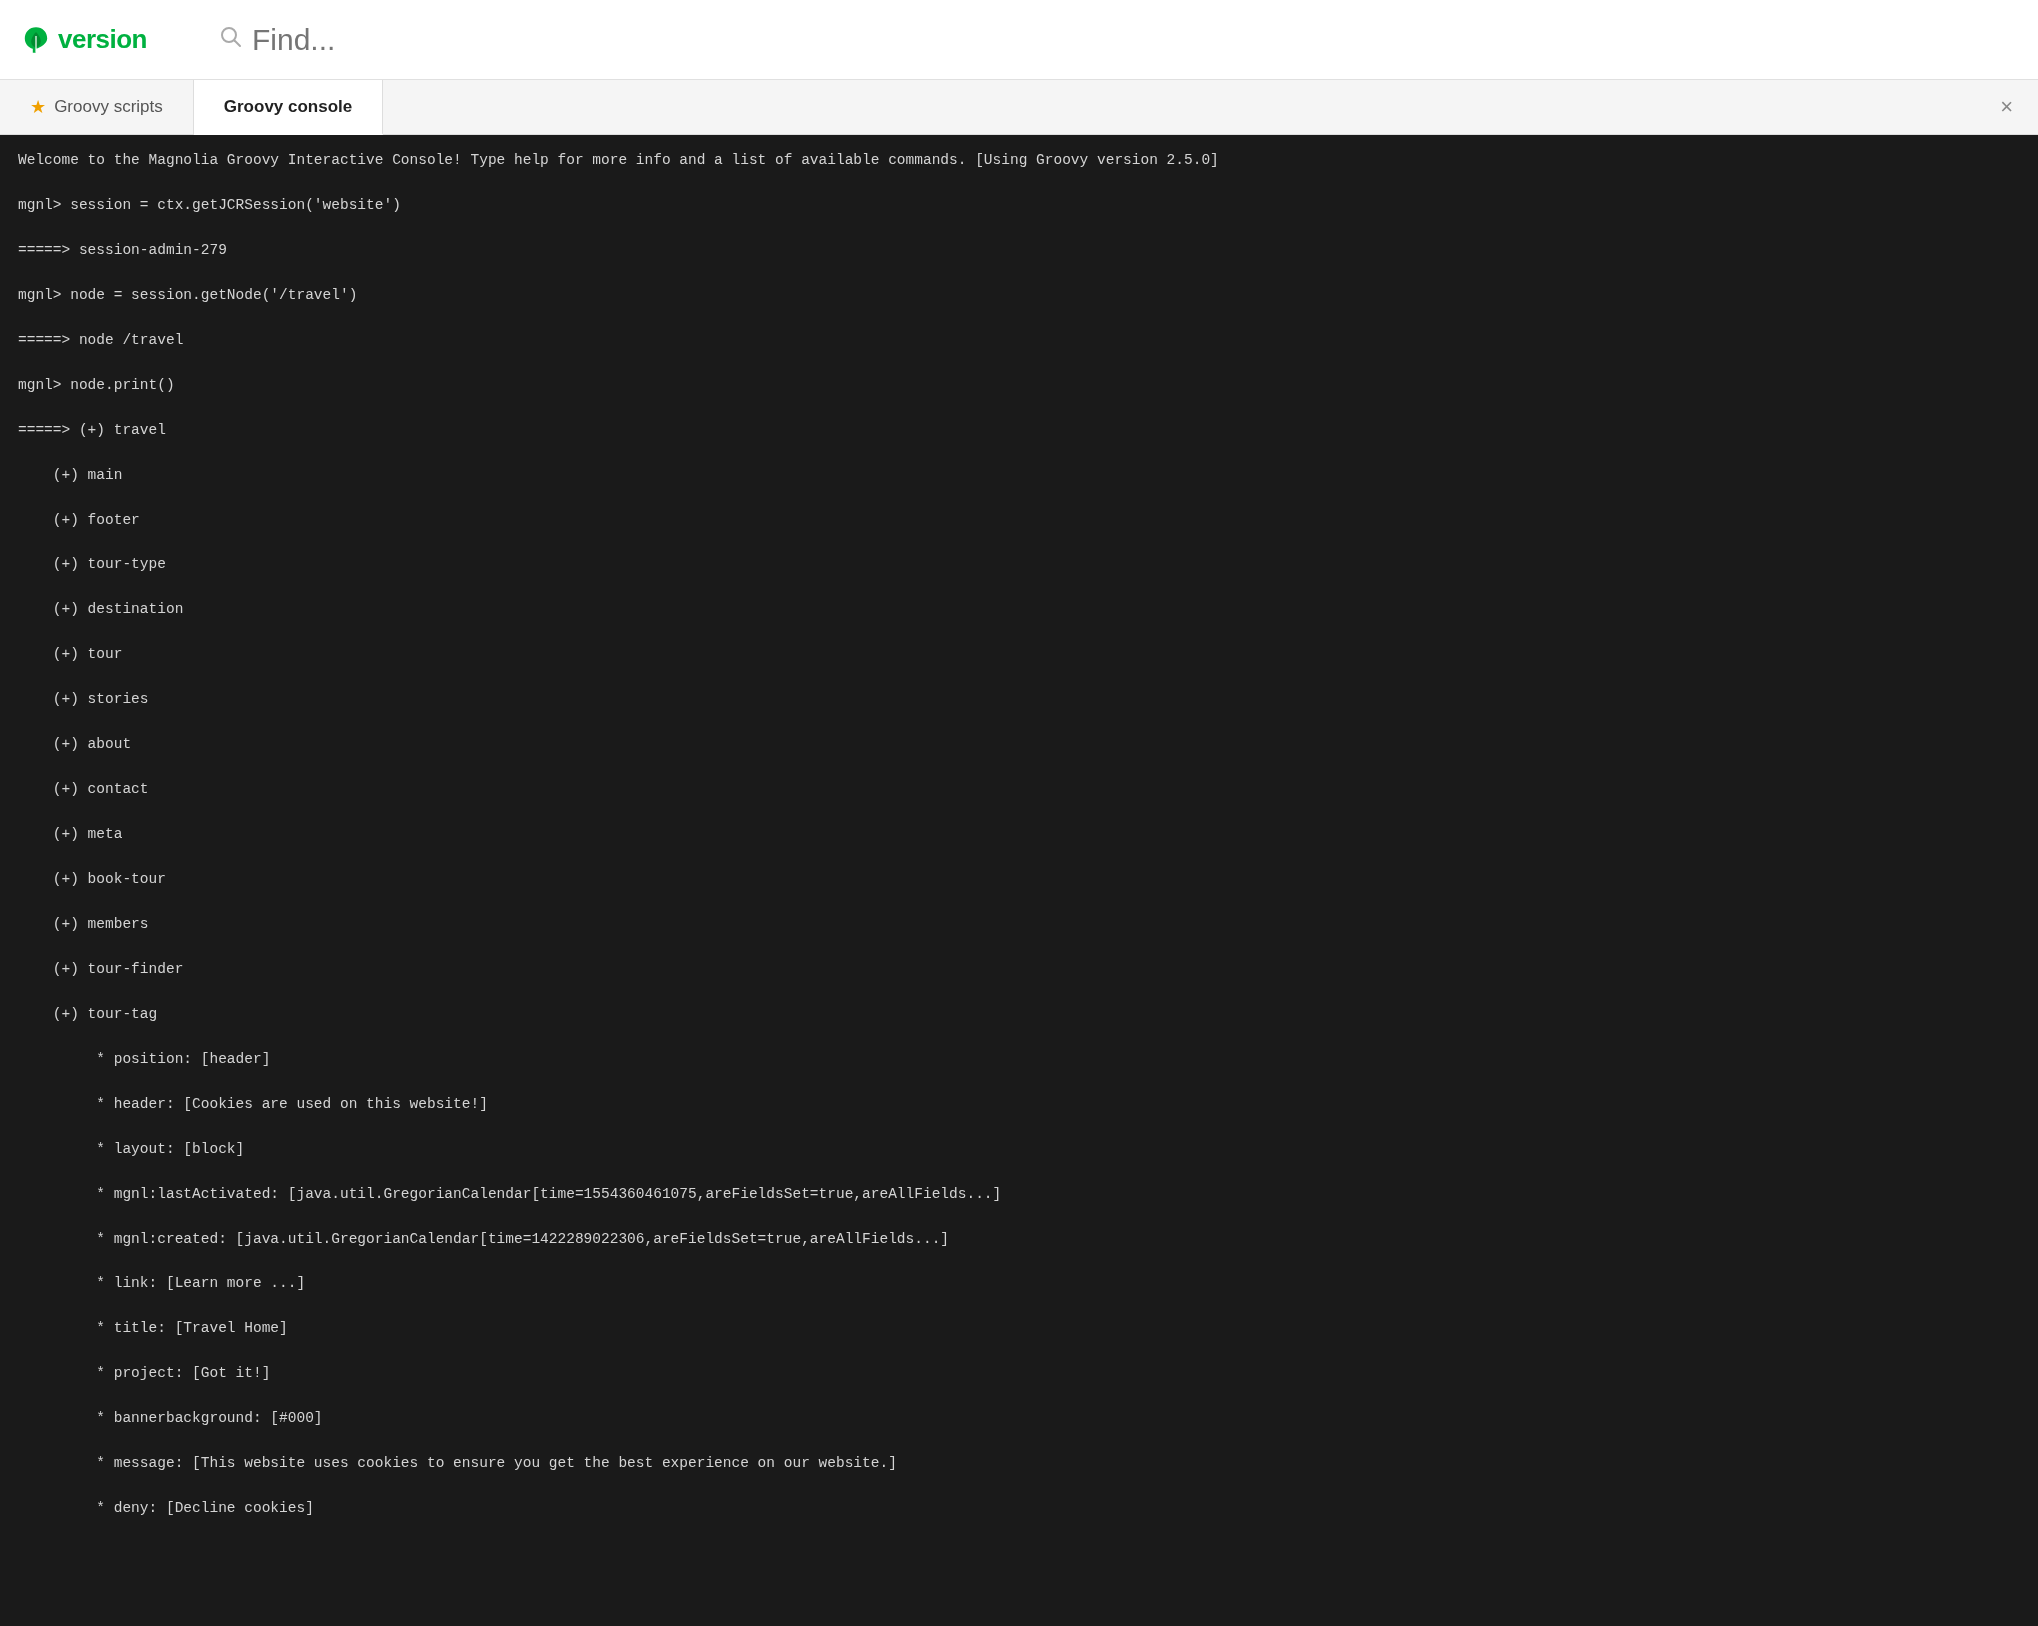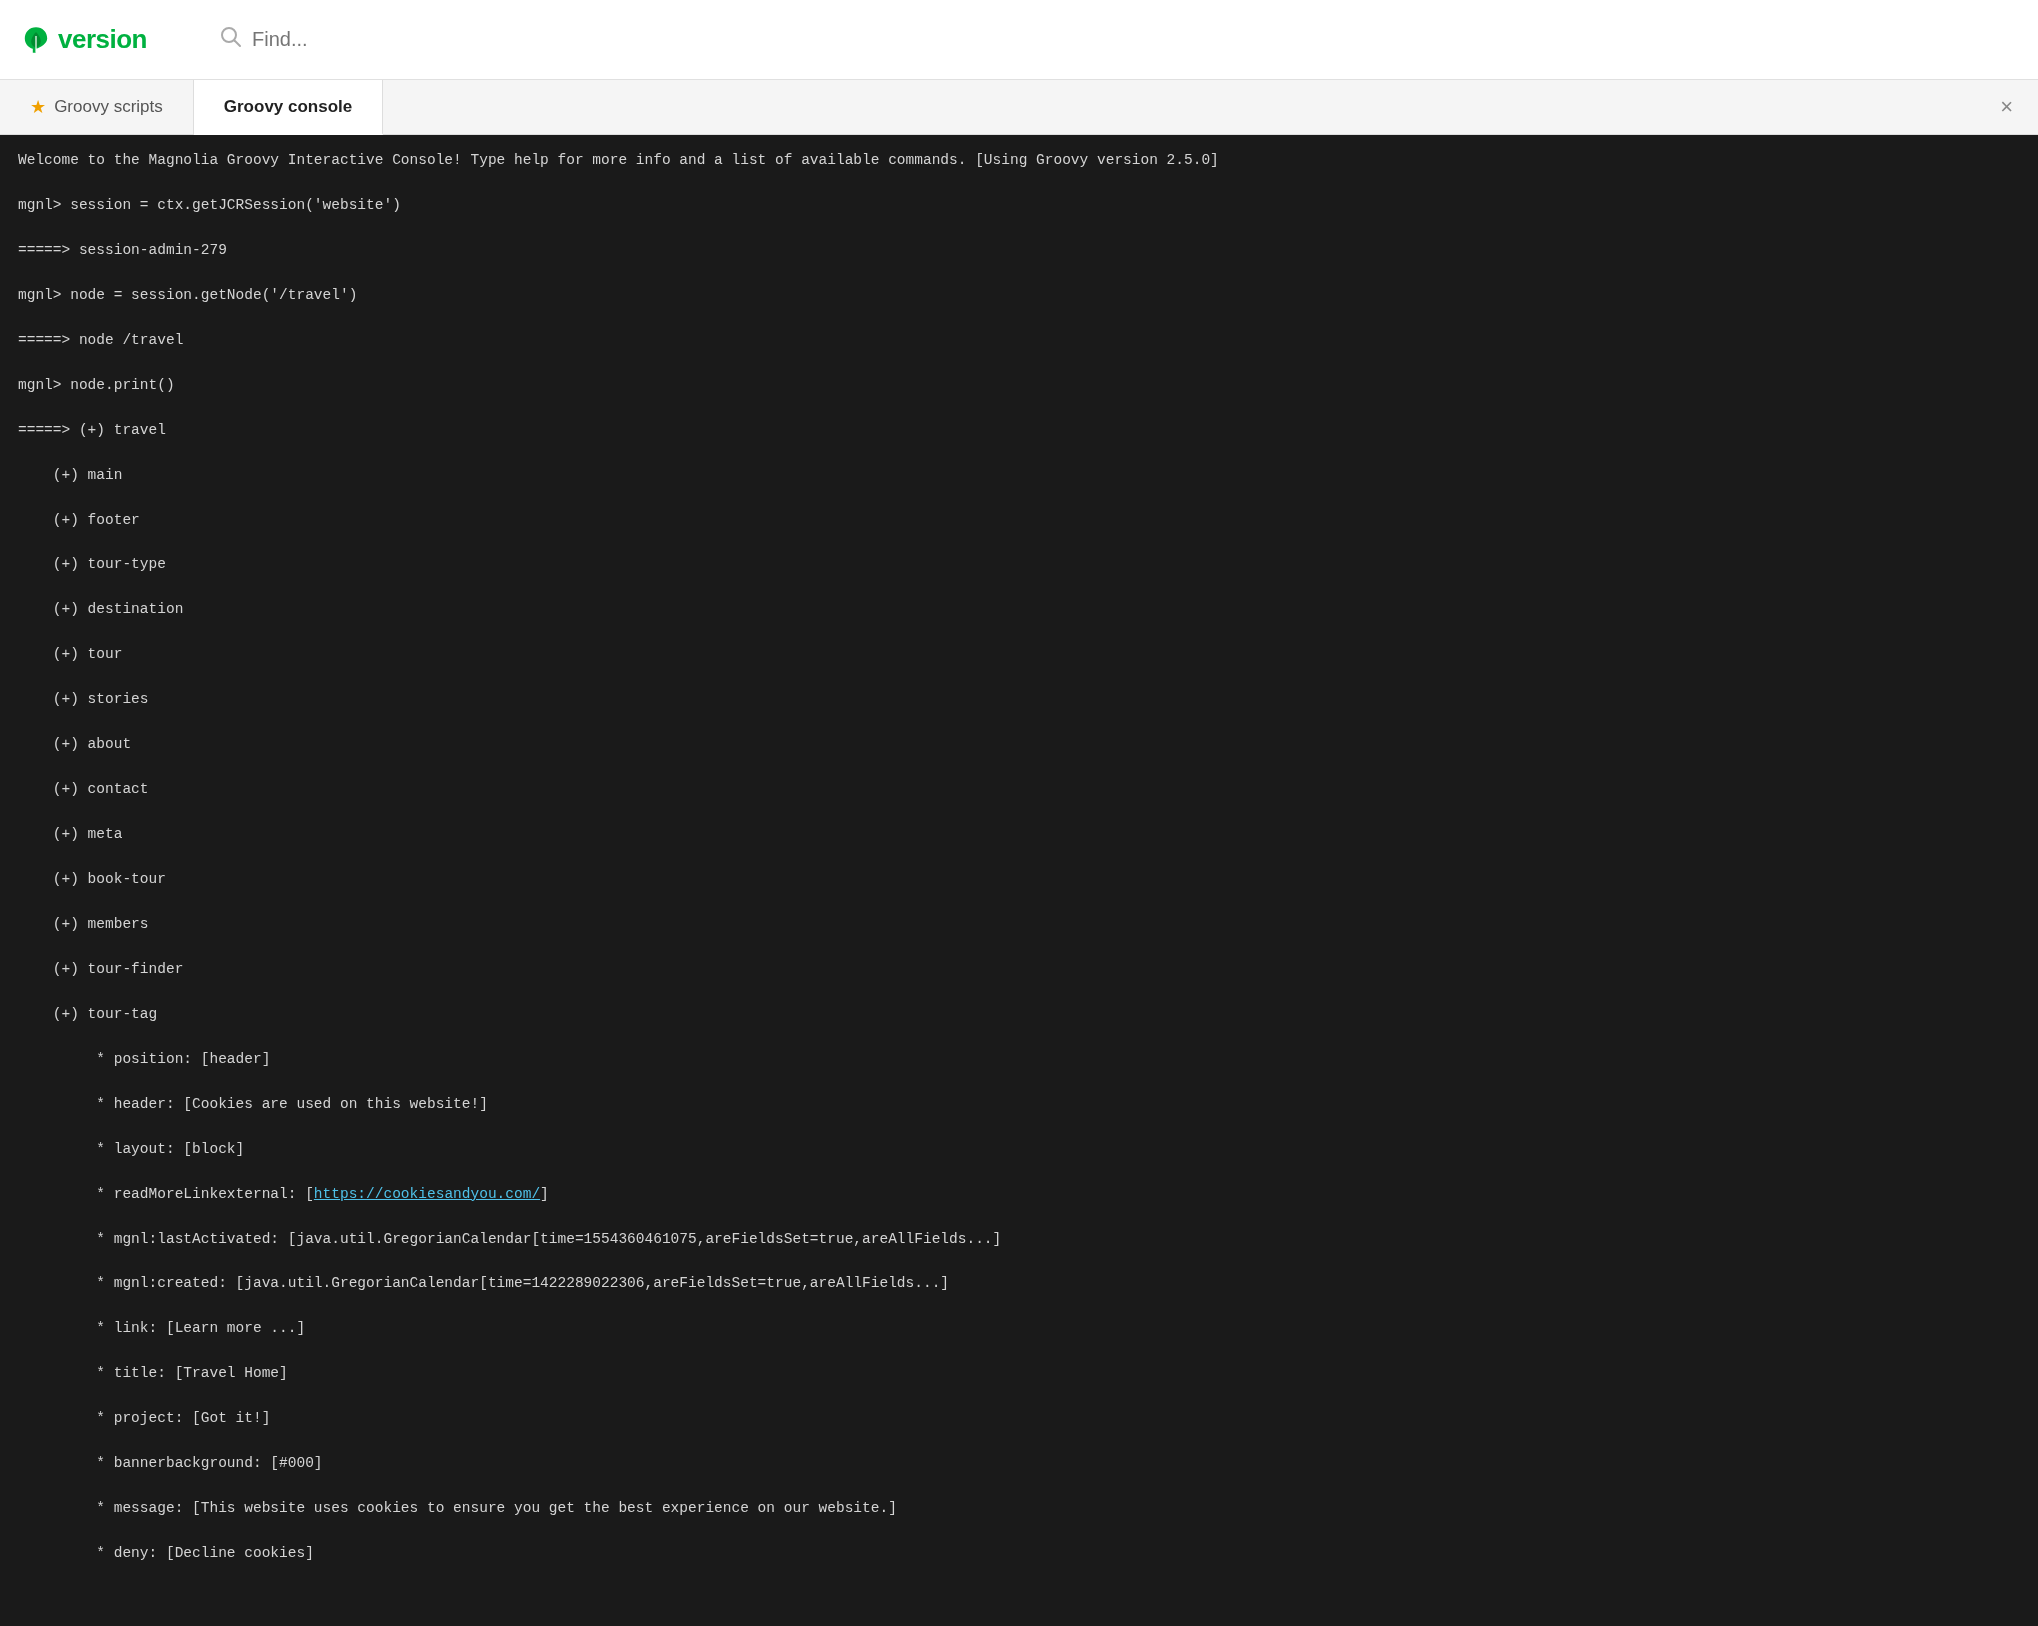--- a/index.html
+++ b/index.html
@@ -41,21 +41,21 @@
 
     .search-icon-wrap {
       color: #aaa;
       margin-right: 10px;
       font-size: 20px;
     }
 
     .search-input {
       border: none;
       background: transparent;
-      font-size: 20px;
+      font-size: 30px;
       color: #404040;
       outline: none;
       width: 100%;
     }
 
     
     .tabs-bar {
       display: flex;
       align-items: center;
       background: #f5f5f5;
@@ -203,21 +203,20 @@
 <span class="line">    (+) about</span>
 <span class="line">    (+) contact</span>
 <span class="line">    (+) meta</span>
 <span class="line">    (+) book-tour</span>
 <span class="line">    (+) members</span>
 <span class="line">    (+) tour-finder</span>
 <span class="line">    (+) tour-tag</span>
 <span class="line">         * position: [header]</span>
 <span class="line">         * header: [Cookies are used on this website!]</span>
 <span class="line">         * layout: [block]</span>
-<span class="line">         * readMoreLinkexternal: [<a class="link" href="#">https://cookiesandyou.com/</a>]</span>
 <span class="line">         * mgnl:lastActivated: [java.util.GregorianCalendar[time=1554360461075,areFieldsSet=true,areAllFields...]</span>
 <span class="line">         * mgnl:created: [java.util.GregorianCalendar[time=1422289022306,areFieldsSet=true,areAllFields...]</span>
 <span class="line">         * link: [Learn more ...]</span>
 <span class="line">         * title: [Travel Home]</span>
 <span class="line">         * project: [Got it!]</span>
 <span class="line">         * bannerbackground: [#000]</span>
 <span class="line">         * message: [This website uses cookies to ensure you get the best experience on our website.]</span>
 <span class="line">         * deny: [Decline cookies]</span>
 
 

